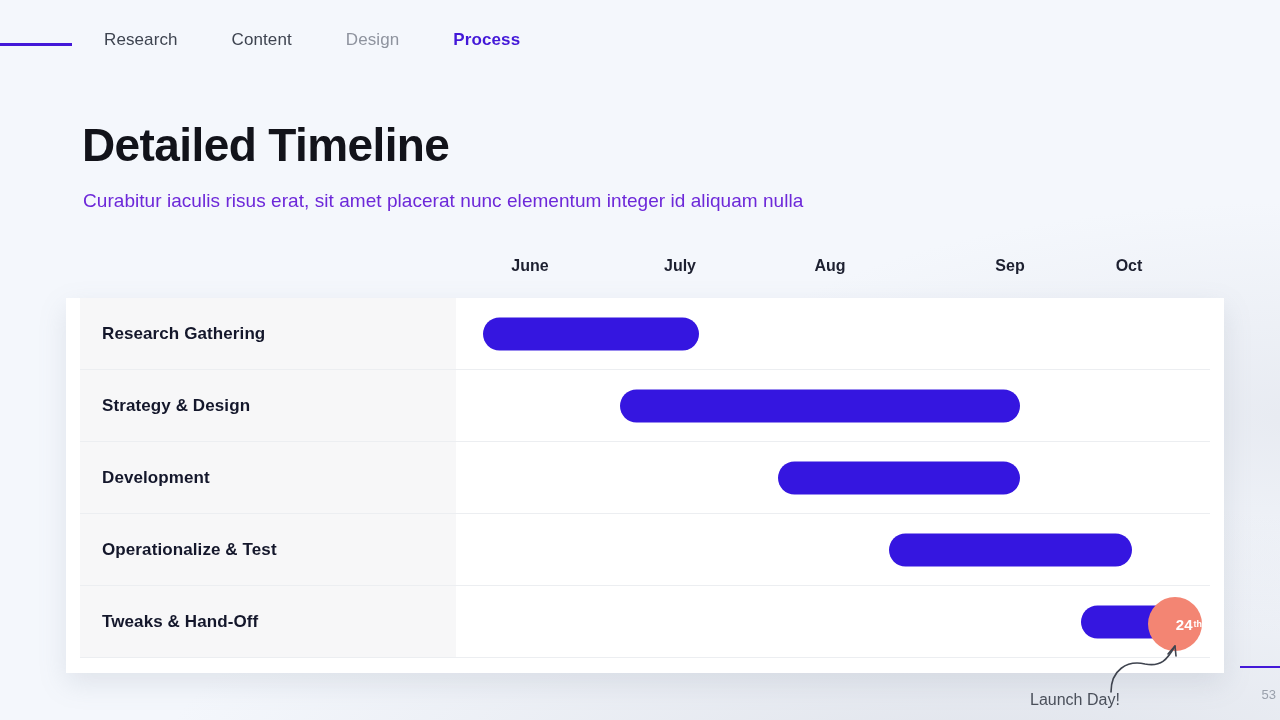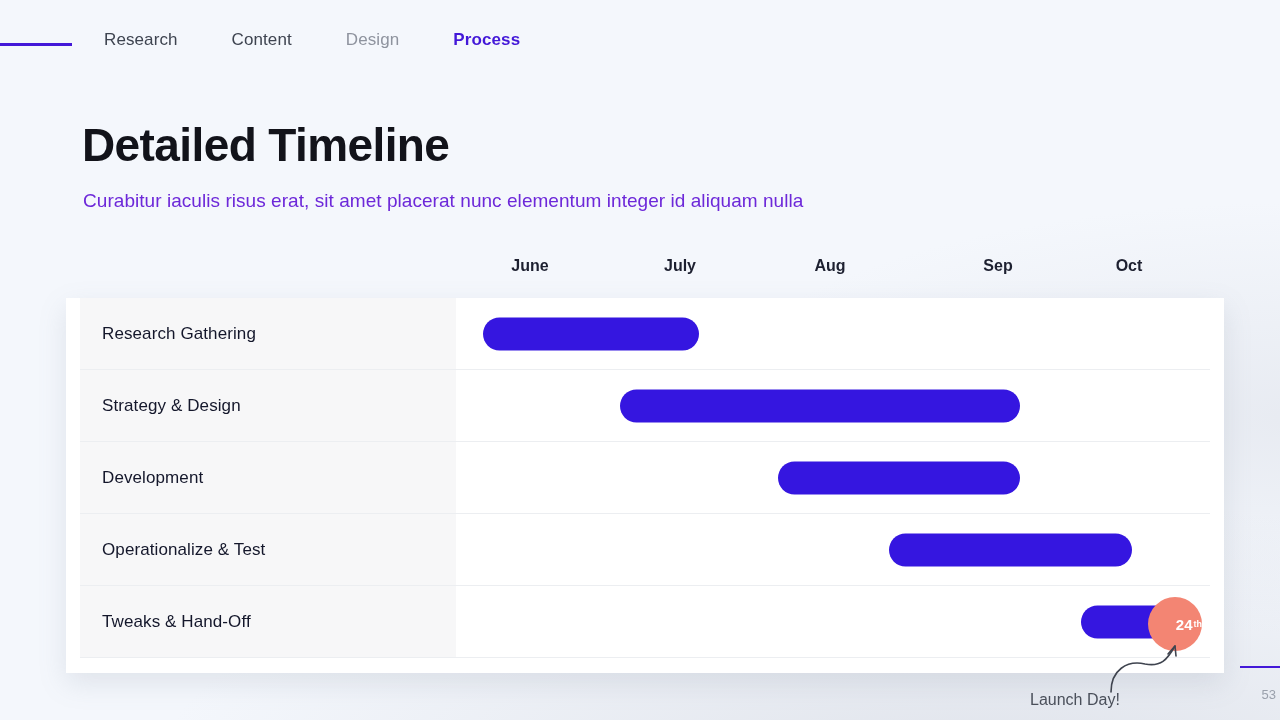--- a/index.html
+++ b/index.html
@@ -75,21 +75,21 @@
   }
   .row:last-child { border-bottom:1px solid #eceef1; }
   .row-label-cell {
     width:376px; height:100%;
     background:#f7f7f8;
     display:flex; align-items:center;
     padding-left:22px;
     flex:0 0 376px;
   }
   .row-label {
-    font-size:17px; font-weight:normal; color:#14172b; letter-spacing:0.1px;
+    font-size:17px; font-weight:bold; color:#14172b; letter-spacing:0.1px;
     white-space:nowrap;
   }
   .row-track { position:relative; flex:1 1 auto; height:100%; }
   .bar {
     position:absolute; top:50%; transform:translateY(-50%);
     height:33px; border-radius:17px; background:#3516e0;
   }
 
   
   .badge {
@@ -137,21 +137,21 @@
   </div>
 </div>
 
 <div class="title">Detailed Timeline</div>
 <div class="subtitle">Curabitur iaculis risus erat, sit amet placerat nunc elementum integer id aliquam nulla</div>
 
 <div class="months">
   <div class="month" style="left:74px">June</div>
   <div class="month" style="left:224px">July</div>
   <div class="month" style="left:374px">Aug</div>
-  <div class="month" style="left:542px">Sep</div>
+  <div class="month" style="left:554px">Sep</div>
   <div class="month" style="left:673px">Oct</div>
 </div>
 
 <div class="card">
   <div class="card-inner">
     <div class="rows">
 
       <div class="row">
         <div class="row-label-cell">
           <span class="row-label">Research Gathering</span>

